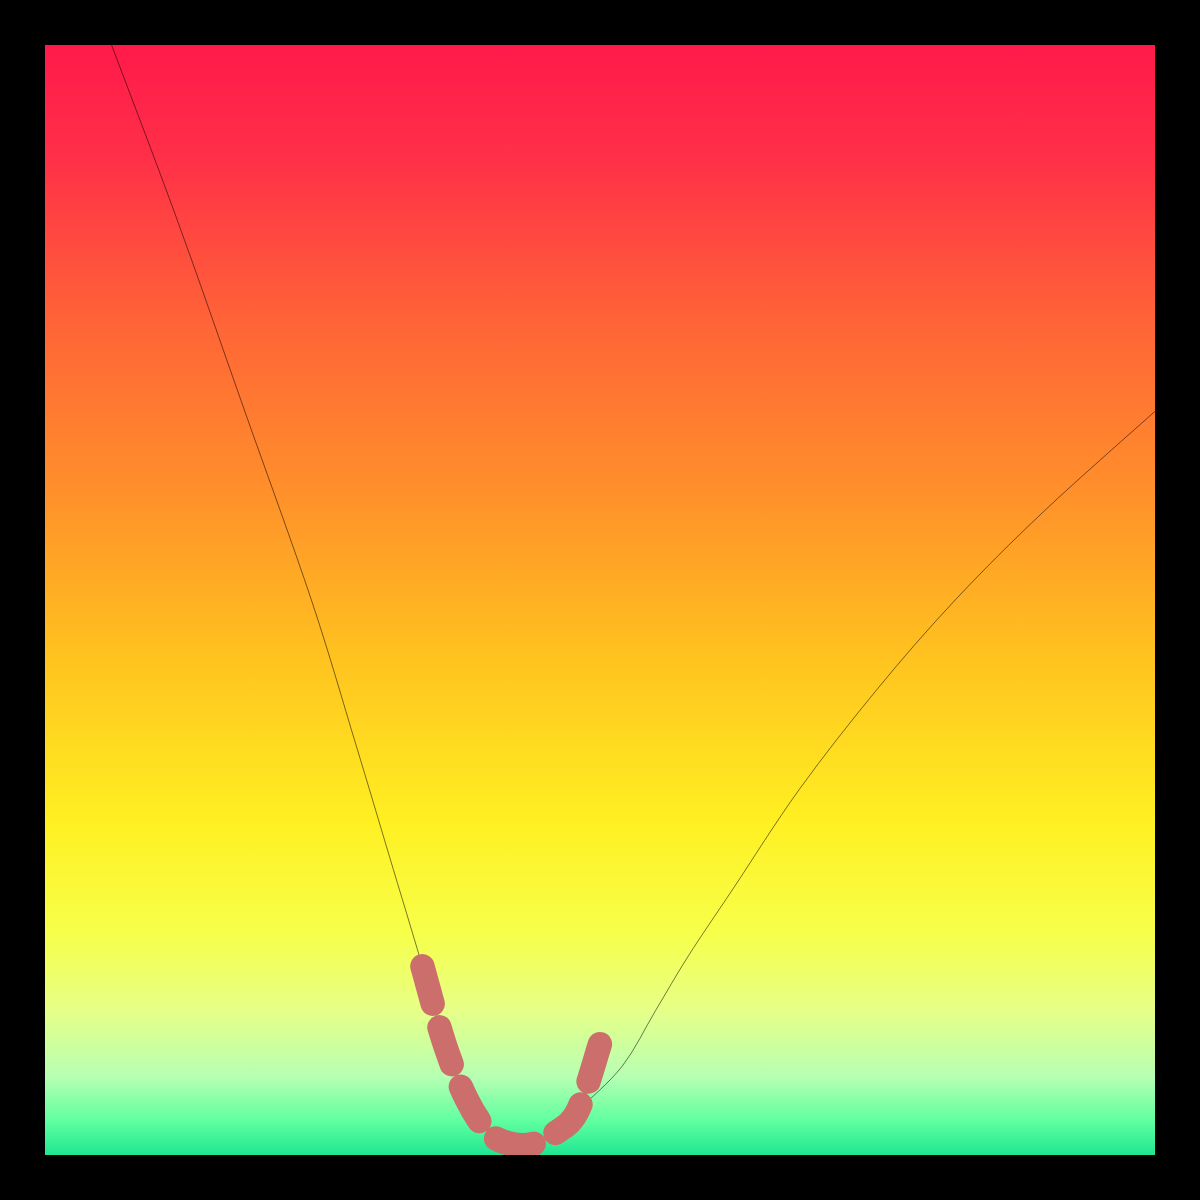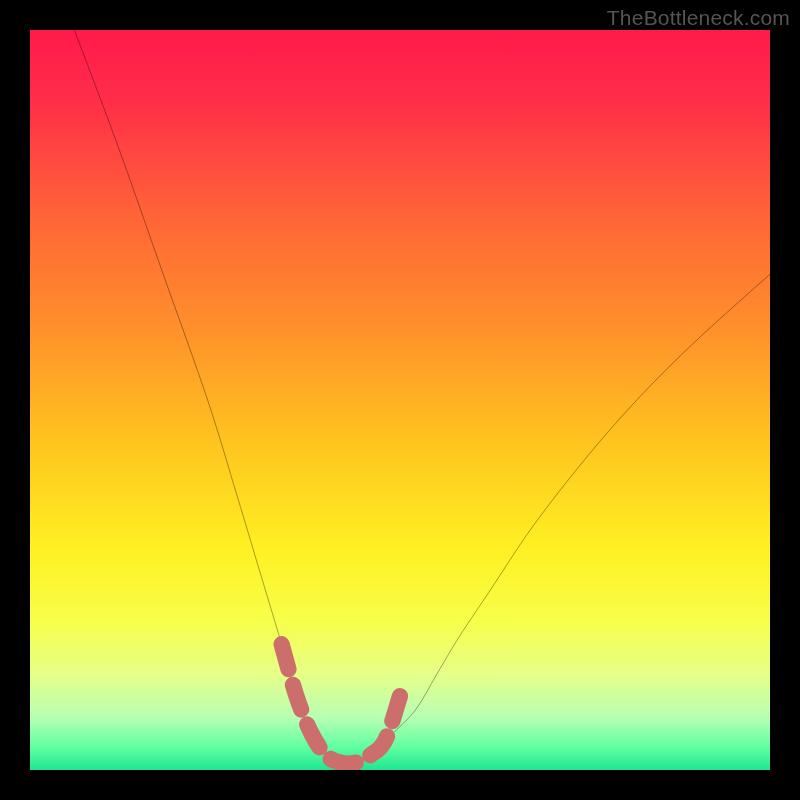--- a/index.html
+++ b/index.html
@@ -48,21 +48,20 @@
     width: 100%;
     height: 100%;
     overflow: visible;
   }
 </style>
 </head>
 <body>
 
 <div class="frame">
 
-  <div class="watermark">TheBottleneck.com</div>
 
   <div class="plot">
 
     <svg class="gradient" viewBox="0 0 100 100" preserveAspectRatio="none">
       <defs>
         <linearGradient id="bg" x1="0" y1="0" x2="0" y2="1">
             <stop offset="0%" stop-color="#ff1a4b"></stop>
             <stop offset="10%" stop-color="#ff2f48"></stop>
             <stop offset="25%" stop-color="#ff6437"></stop>
             <stop offset="40%" stop-color="#ff8f2b"></stop>

